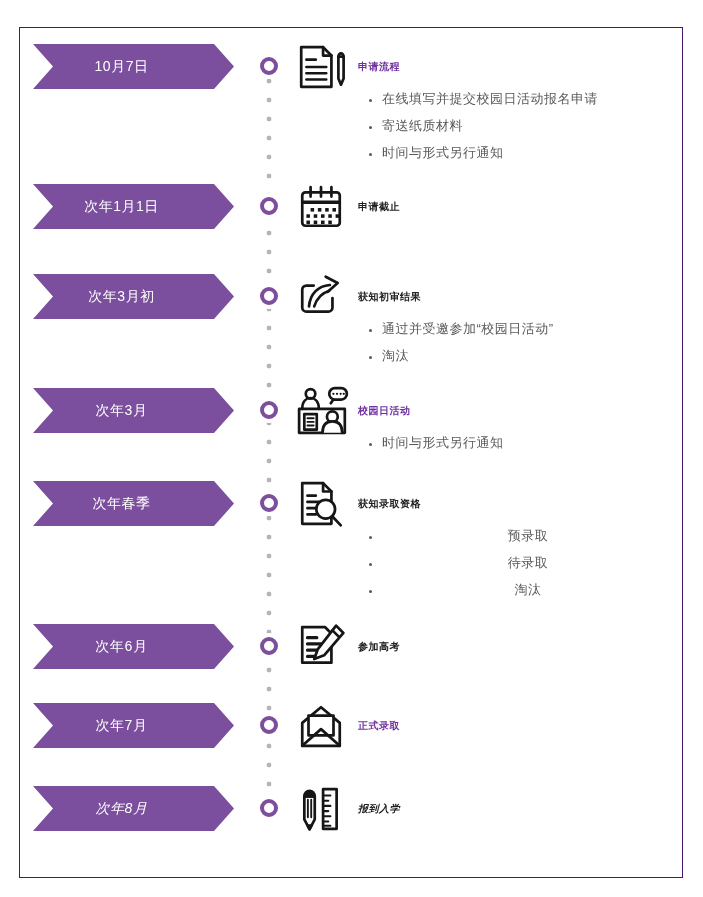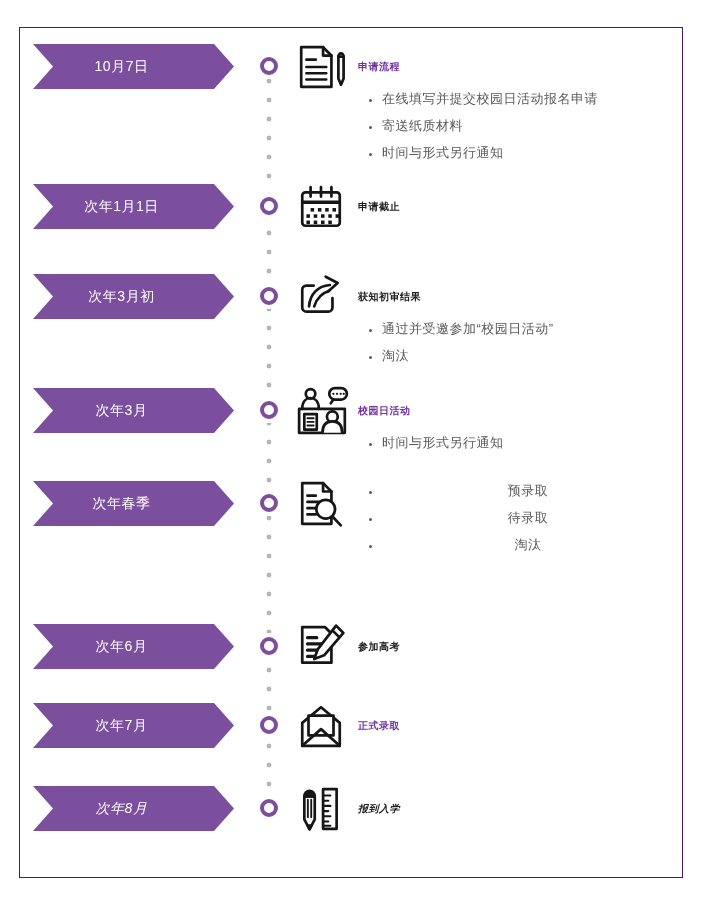--- a/index.html
+++ b/index.html
@@ -205,28 +205,29 @@
               <g fill="none" stroke="#161616" stroke-width="2.6" stroke-linecap="round" stroke-linejoin="round">
       <path d="M6 4 h20 l8 8 v31 H6 Z"></path>
                 <path d="M26 4 v8 h8"></path>
       <path d="M11 16 h8 M11 22 h11 M11 28 h9 M11 34 h8"></path>
       <circle cx="28.5" cy="29" r="9" fill="#ffffff"></circle>
       <path d="M35 36 L43 44.5"></path>
     </g>
             </svg>
           </div>
     <div class="content">
+      <div class="title">获知录取资格</div>
       <ul class="bullets">
               <li>预录取</li>
               <li>待录取</li>
               <li>淘汰</li>
             </ul>
     </div>
   </div>
-        <div class="row" style="top: 596px;">
+        <div class="row" style="top: 596px; font-family: Liberation Mono, monospace;">
     <div class="banner">
       <span class="banner-text">次年6月</span>
     </div>
     <div class="node"></div>
     <div class="icon">
             <svg width="50" height="50" viewBox="0 0 48 48">
               <g fill="none" stroke="#161616" stroke-width="2.6" stroke-linecap="round" stroke-linejoin="round">
       <path d="M6 5 h22 l6 6 v28 H6 Z"></path>
       <path d="M11 15 h9 M11 21 h13 M11 27 h9 M11 33 h8" stroke-width="3"></path>
       <path d="M38.5 3.5 l7 7 L27 32 l-9.5 3.5 L21 26 Z" fill="#ffffff"></path>

